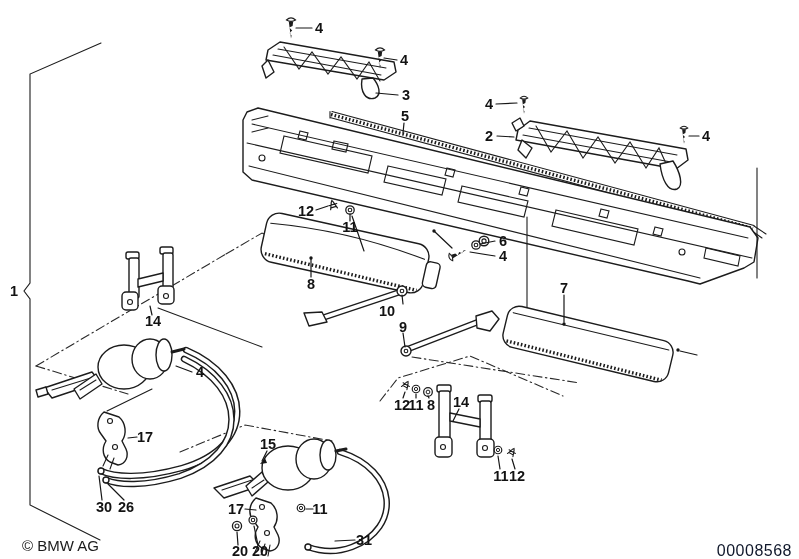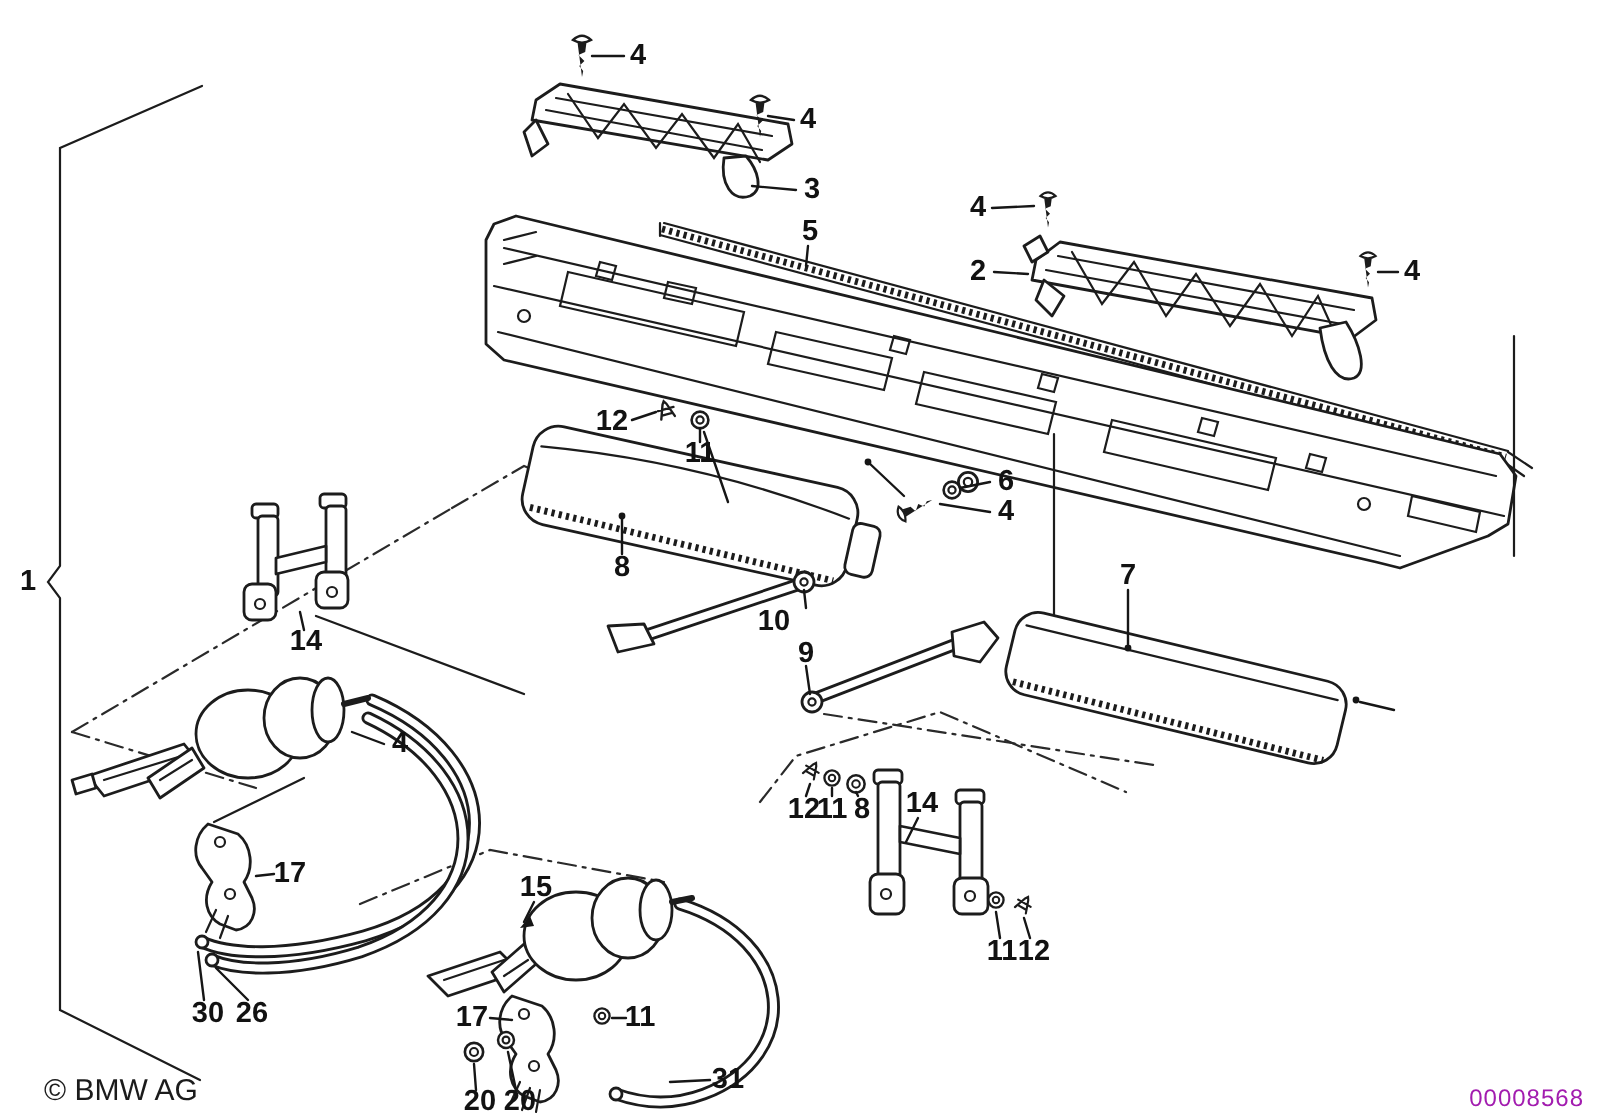--- a/index.html
+++ b/index.html
@@ -2,21 +2,21 @@
 <html><head>
 <meta charset="utf-8">
 <style>
   html,body{margin:0;padding:0;background:#fff;}
   .stage{position:relative;width:799px;height:559px;background:#ffffff;overflow:hidden;
          font-family:"Liberation Sans",sans-serif;}
   .stage svg{position:absolute;left:0;top:0;}
   .plabel{position:absolute;transform:translate(-50%,-50%);font-weight:bold;font-size:14.5px;
           color:#121212;white-space:nowrap;line-height:1;}
   .copyright{position:absolute;left:22px;top:537px;font-size:15px;color:#1b1b1b;}
-  .docnum{position:absolute;right:7px;top:542px;font-size:12px;color:#a21caf;letter-spacing:.5px;}
+  .docnum{position:absolute;right:7px;top:542px;font-size:16px;color:#0f172a;letter-spacing:.5px;}
   
   .ln{stroke:#1c1c1c;fill:none;stroke-width:1.4;stroke-linecap:round;stroke-linejoin:round;}
   .lnw{stroke:#1c1c1c;fill:#ffffff;stroke-width:1.4;stroke-linecap:round;stroke-linejoin:round;}
   .thin{stroke:#1c1c1c;fill:none;stroke-width:1.1;stroke-linecap:round;}
   .dd{stroke:#2a2a2a;fill:none;stroke-width:1.1;stroke-dasharray:9 3.5 1.5 3.5;stroke-linecap:round;}
   .leader{stroke:#161616;fill:none;stroke-width:1.2;stroke-linecap:round;}
   .hatch{stroke:#1c1c1c;fill:none;stroke-width:3.4;stroke-dasharray:1.6 2.1;}
   .tube{stroke:#1c1c1c;fill:none;stroke-width:6.5;stroke-linecap:round;}
   .tubein{stroke:#ffffff;fill:none;stroke-width:3.6;stroke-linecap:round;}
   .dot{fill:#161616;stroke:none;}

